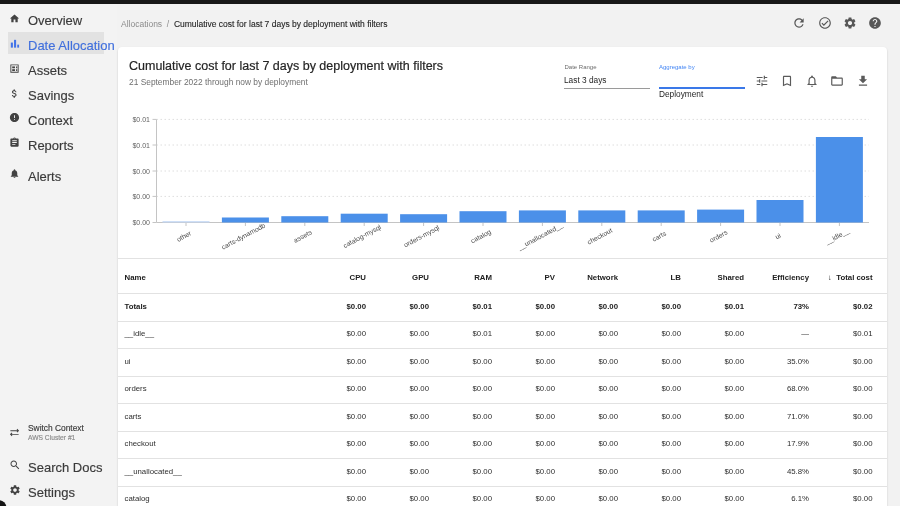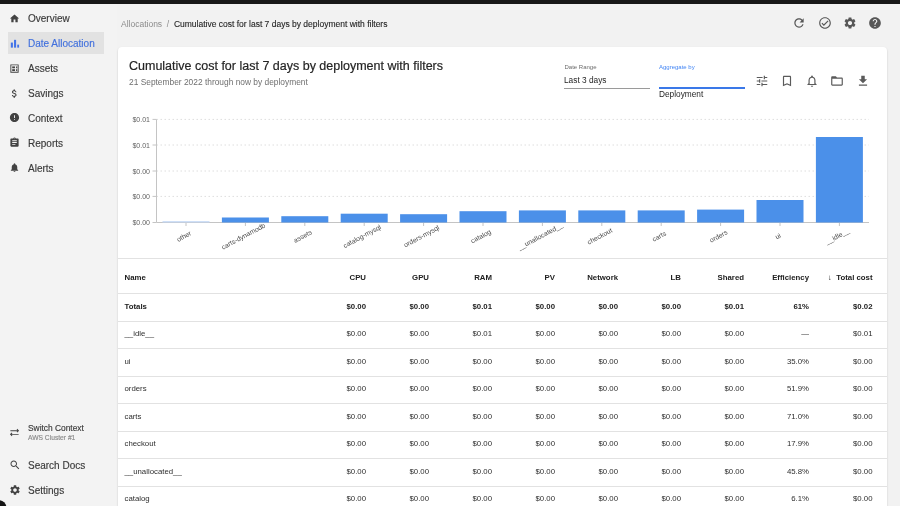--- a/index.html
+++ b/index.html
@@ -1,18 +1,18 @@
 <!DOCTYPE html>
 <html><head><meta charset="utf-8"><style>
 *{margin:0;padding:0;box-sizing:border-box}
 html,body{width:900px;height:506px;overflow:hidden;background:#f2f2f2;font-family:"Liberation Sans",sans-serif}
 .abs{position:absolute}
 .mi{position:absolute;left:0;width:117px;height:25px}
 .mi svg{position:absolute;left:9px;top:7px}
-.mi span{position:absolute;left:28px;top:7.8px;font-size:10px;color:#3a3a3a;-webkit-text-stroke:0.15px currentColor}
+.mi span{position:absolute;left:28px;top:7.8px;font-size:13px;color:#3a3a3a;-webkit-text-stroke:0.15px currentColor}
 .v{position:absolute;font-size:7.8px;color:#2b2b2b;line-height:10px}
 .hline{position:absolute;height:1px;background:#e2e2e2;left:118px;width:769px}
 </style></head>
 <body>
 
 <div class="abs" style="left:0;top:0;width:900px;height:4px;background:#181818"></div>
 
 <div class="abs" style="left:0;top:4px;width:117px;height:502px;background:#f3f3f3"></div>
 <div class="abs" style="left:8px;top:31.5px;width:96px;height:22.5px;background:#e2e2e2"></div>
 <div id="menu">
@@ -51,21 +51,21 @@
         <path d="M12 2C6.48 2 2 6.48 2 12s4.48 10 10 10 10-4.48 10-10S17.52 2 12 2zm1 15h-2v-2h2v2zm0-4h-2V7h2v6z"></path>
       </svg>
       <span>Context</span>
     </div>
   <div class="mi" style="top:130px">
       <svg width="11" height="11" viewBox="0 0 24 24" fill="#424242">
         <path d="M19 3h-4.18C14.4 1.84 13.3 1 12 1c-1.3 0-2.4.84-2.82 2H5c-1.1 0-2 .9-2 2v14c0 1.1.9 2 2 2h14c1.1 0 2-.9 2-2V5c0-1.1-.9-2-2-2zm-7 0c.55 0 1 .45 1 1s-.45 1-1 1-1-.45-1-1 .45-1 1-1zm2 14H7v-2h7v2zm3-4H7v-2h10v2zm0-4H7V7h10v2z"></path>
       </svg>
       <span>Reports</span>
     </div>
-  <div class="mi" style="top:155px">
+  <div class="mi" style="top:161px">
       <svg width="11" height="11" viewBox="0 0 24 24" fill="#424242">
         <path d="M12 22c1.1 0 2-.9 2-2h-4c0 1.1.89 2 2 2zm6-6v-5c0-3.07-1.64-5.64-4.5-6.32V4c0-.83-.67-1.5-1.5-1.5s-1.5.67-1.5 1.5v.68C7.63 5.36 6 7.92 6 11v5l-2 2v1h16v-1l-2-2z"></path>
       </svg>
       <span>Alerts</span>
     </div>
   <div class="mi" style="top:415px">
       <svg style="top:11.5px" width="11" height="11" viewBox="0 0 24 24" fill="#424242">
         <path d="M7.41 13.41 6 12l-4 4 4 4 1.41-1.41L5.83 17H21v-2H5.83zM16.59 10.59 18 12l4-4-4-4-1.41 1.41L18.17 7H3v2h15.17z" transform="scale(1)"></path>
       </svg>
       <span style="font-size:8.4px">Switch Context</span>
@@ -218,21 +218,21 @@
 <div class="v" style="right:91px;top:273px;font-weight:bold;color:#212121">Efficiency</div>
 <div class="v" style="right:27.5px;top:273px;font-weight:bold;color:#212121">↓&nbsp; Total cost</div>
 <div class="v" style="left:124.5px;top:301.75px;font-weight:bold;color:#212121">Totals</div>
 <div class="v" style="right:534px;top:301.75px;font-weight:bold;color:#212121">$0.00</div>
 <div class="v" style="right:471px;top:301.75px;font-weight:bold;color:#212121">$0.00</div>
 <div class="v" style="right:408px;top:301.75px;font-weight:bold;color:#212121">$0.01</div>
 <div class="v" style="right:345px;top:301.75px;font-weight:bold;color:#212121">$0.00</div>
 <div class="v" style="right:282px;top:301.75px;font-weight:bold;color:#212121">$0.00</div>
 <div class="v" style="right:219px;top:301.75px;font-weight:bold;color:#212121">$0.00</div>
 <div class="v" style="right:156px;top:301.75px;font-weight:bold;color:#212121">$0.01</div>
-<div class="v" style="right:91px;top:301.75px;font-weight:bold;color:#212121">61%</div>
+<div class="v" style="right:91px;top:301.75px;font-weight:bold;color:#212121">73%</div>
 <div class="v" style="right:27.5px;top:301.75px;font-weight:bold;color:#212121">$0.02</div>
 <div class="hline" style="top:320.5px"></div>
 <div class="v" style="left:124.5px;top:329.25px;font-weight:normal;color:#2e2e2e">__idle__</div>
 <div class="v" style="right:534px;top:329.25px;font-weight:normal;color:#2e2e2e">$0.00</div>
 <div class="v" style="right:471px;top:329.25px;font-weight:normal;color:#2e2e2e">$0.00</div>
 <div class="v" style="right:408px;top:329.25px;font-weight:normal;color:#2e2e2e">$0.01</div>
 <div class="v" style="right:345px;top:329.25px;font-weight:normal;color:#2e2e2e">$0.00</div>
 <div class="v" style="right:282px;top:329.25px;font-weight:normal;color:#2e2e2e">$0.00</div>
 <div class="v" style="right:219px;top:329.25px;font-weight:normal;color:#2e2e2e">$0.00</div>
 <div class="v" style="right:156px;top:329.25px;font-weight:normal;color:#2e2e2e">$0.00</div>
@@ -251,21 +251,21 @@
 <div class="v" style="right:27.5px;top:356.75px;font-weight:normal;color:#2e2e2e">$0.00</div>
 <div class="hline" style="top:375.5px"></div>
 <div class="v" style="left:124.5px;top:384.25px;font-weight:normal;color:#2e2e2e">orders</div>
 <div class="v" style="right:534px;top:384.25px;font-weight:normal;color:#2e2e2e">$0.00</div>
 <div class="v" style="right:471px;top:384.25px;font-weight:normal;color:#2e2e2e">$0.00</div>
 <div class="v" style="right:408px;top:384.25px;font-weight:normal;color:#2e2e2e">$0.00</div>
 <div class="v" style="right:345px;top:384.25px;font-weight:normal;color:#2e2e2e">$0.00</div>
 <div class="v" style="right:282px;top:384.25px;font-weight:normal;color:#2e2e2e">$0.00</div>
 <div class="v" style="right:219px;top:384.25px;font-weight:normal;color:#2e2e2e">$0.00</div>
 <div class="v" style="right:156px;top:384.25px;font-weight:normal;color:#2e2e2e">$0.00</div>
-<div class="v" style="right:91px;top:384.25px;font-weight:normal;color:#2e2e2e">51.9%</div>
+<div class="v" style="right:91px;top:384.25px;font-weight:normal;color:#2e2e2e">68.0%</div>
 <div class="v" style="right:27.5px;top:384.25px;font-weight:normal;color:#2e2e2e">$0.00</div>
 <div class="hline" style="top:403.0px"></div>
 <div class="v" style="left:124.5px;top:411.75px;font-weight:normal;color:#2e2e2e">carts</div>
 <div class="v" style="right:534px;top:411.75px;font-weight:normal;color:#2e2e2e">$0.00</div>
 <div class="v" style="right:471px;top:411.75px;font-weight:normal;color:#2e2e2e">$0.00</div>
 <div class="v" style="right:408px;top:411.75px;font-weight:normal;color:#2e2e2e">$0.00</div>
 <div class="v" style="right:345px;top:411.75px;font-weight:normal;color:#2e2e2e">$0.00</div>
 <div class="v" style="right:282px;top:411.75px;font-weight:normal;color:#2e2e2e">$0.00</div>
 <div class="v" style="right:219px;top:411.75px;font-weight:normal;color:#2e2e2e">$0.00</div>
 <div class="v" style="right:156px;top:411.75px;font-weight:normal;color:#2e2e2e">$0.00</div>

